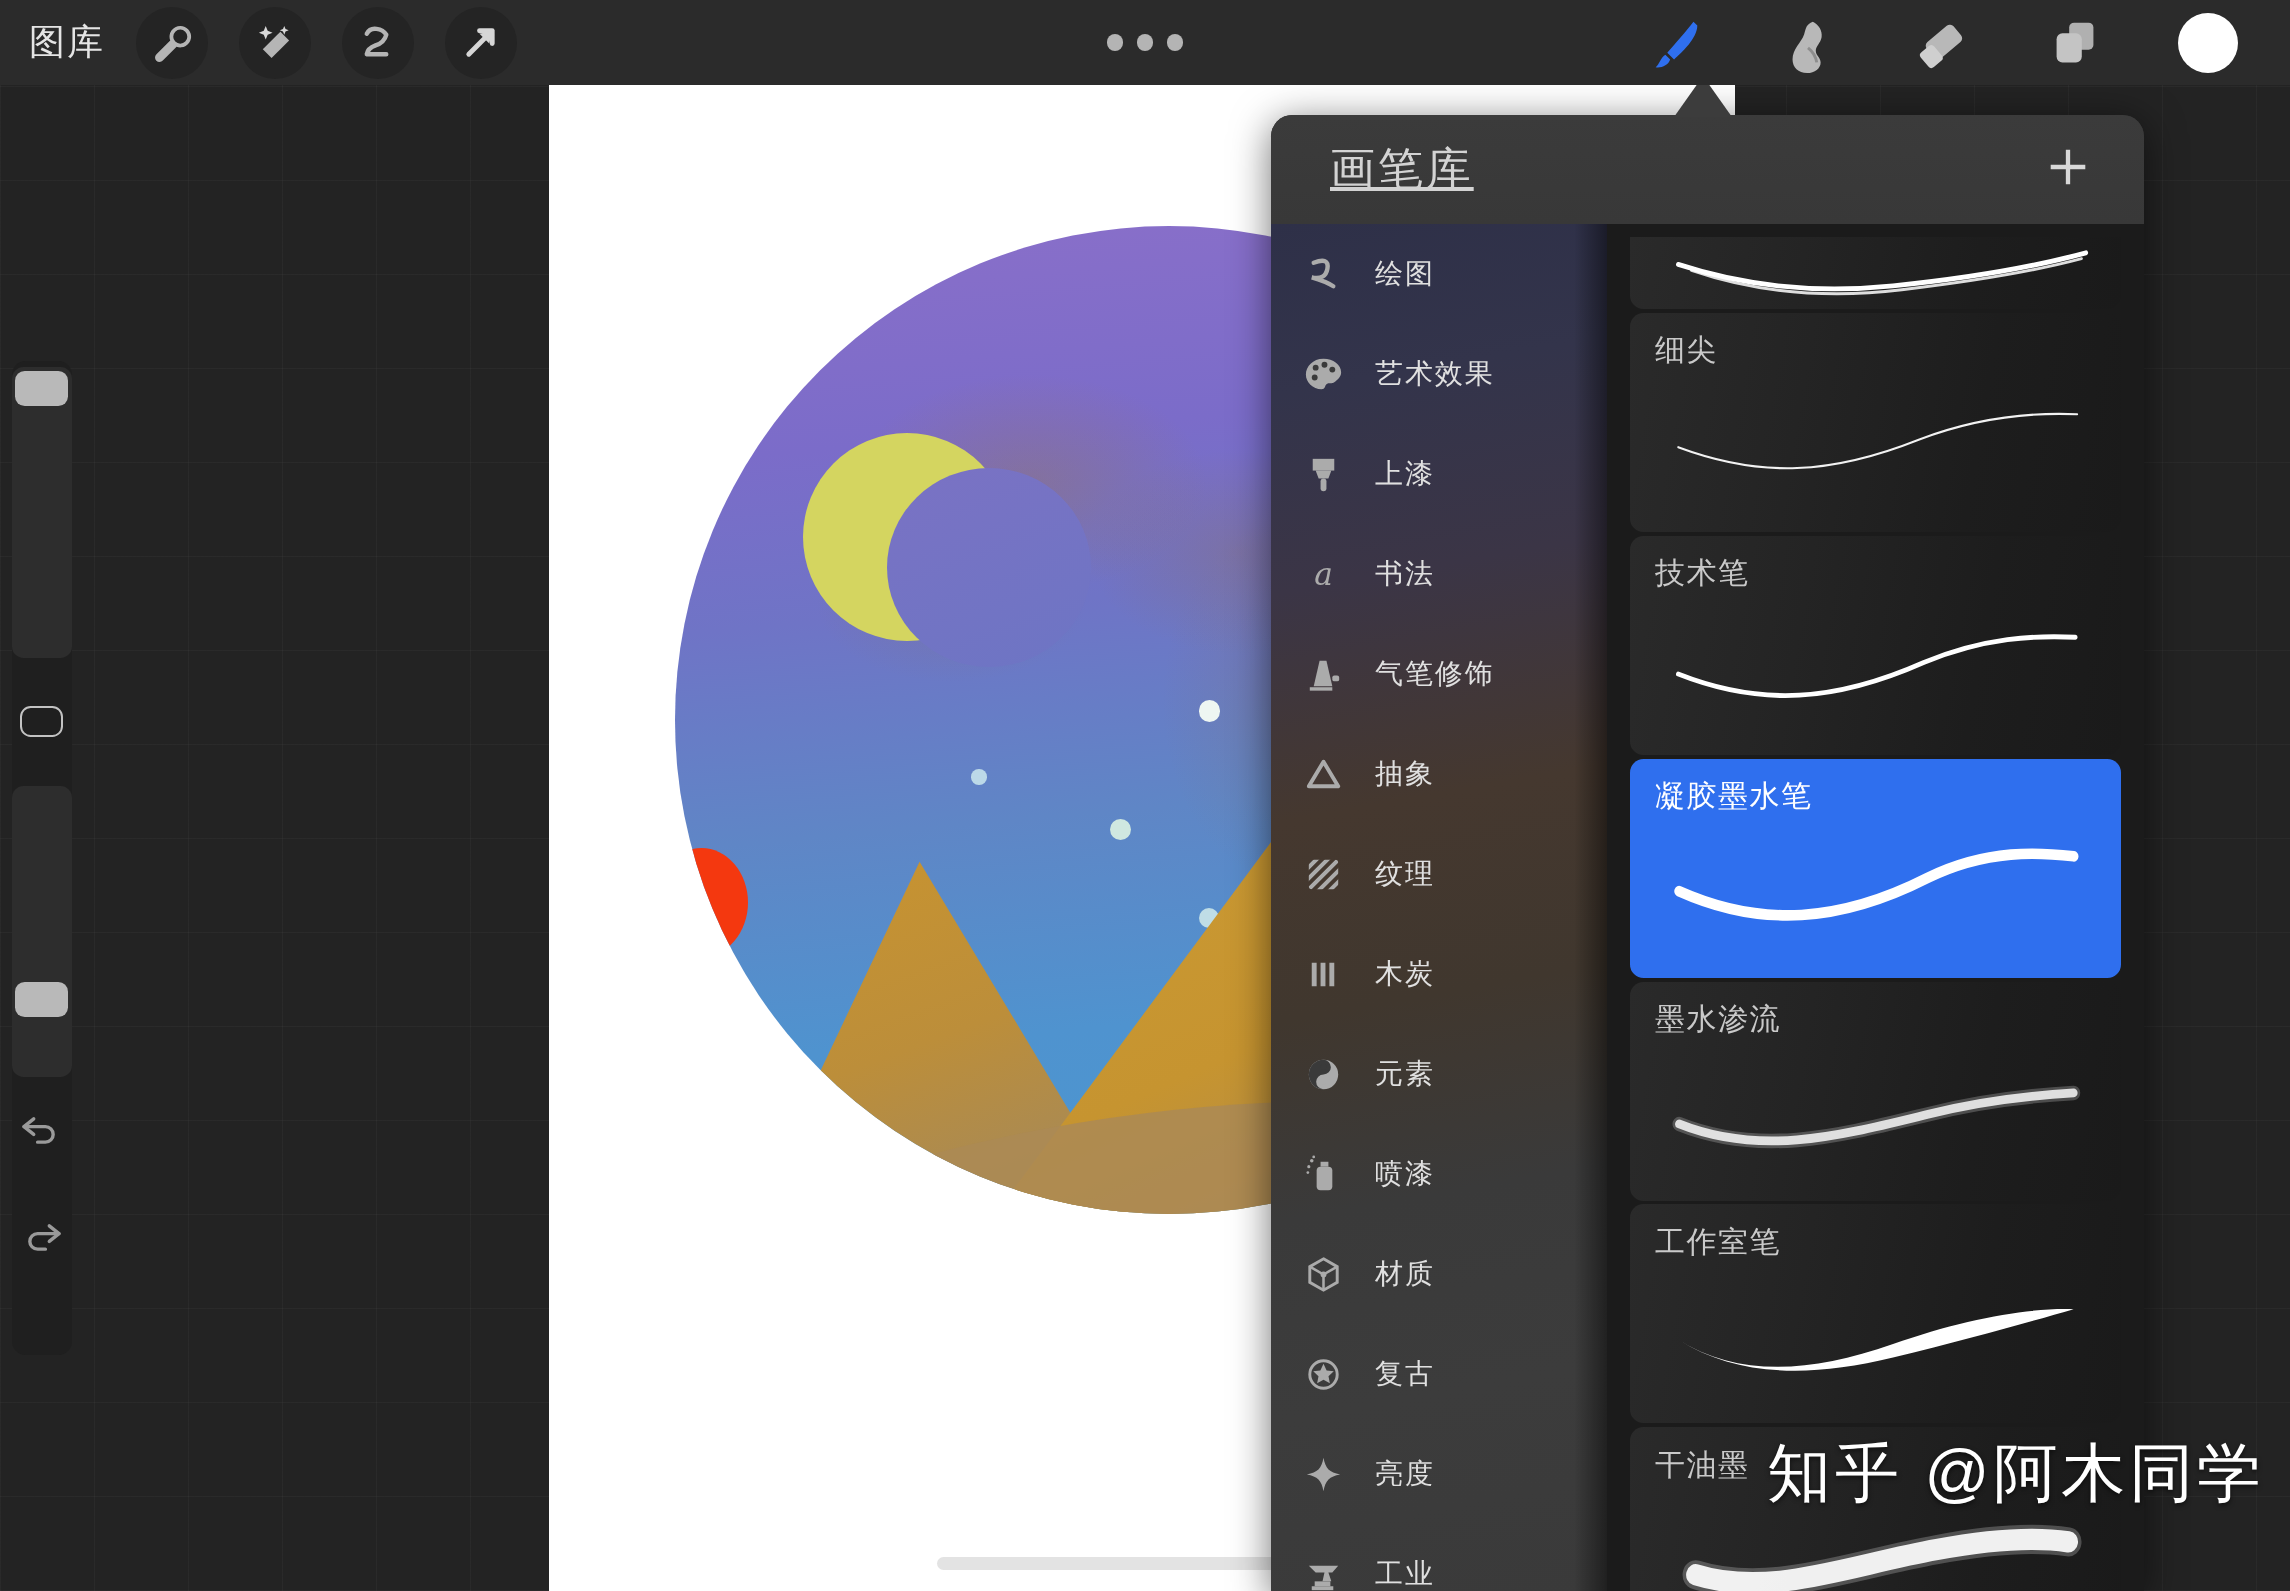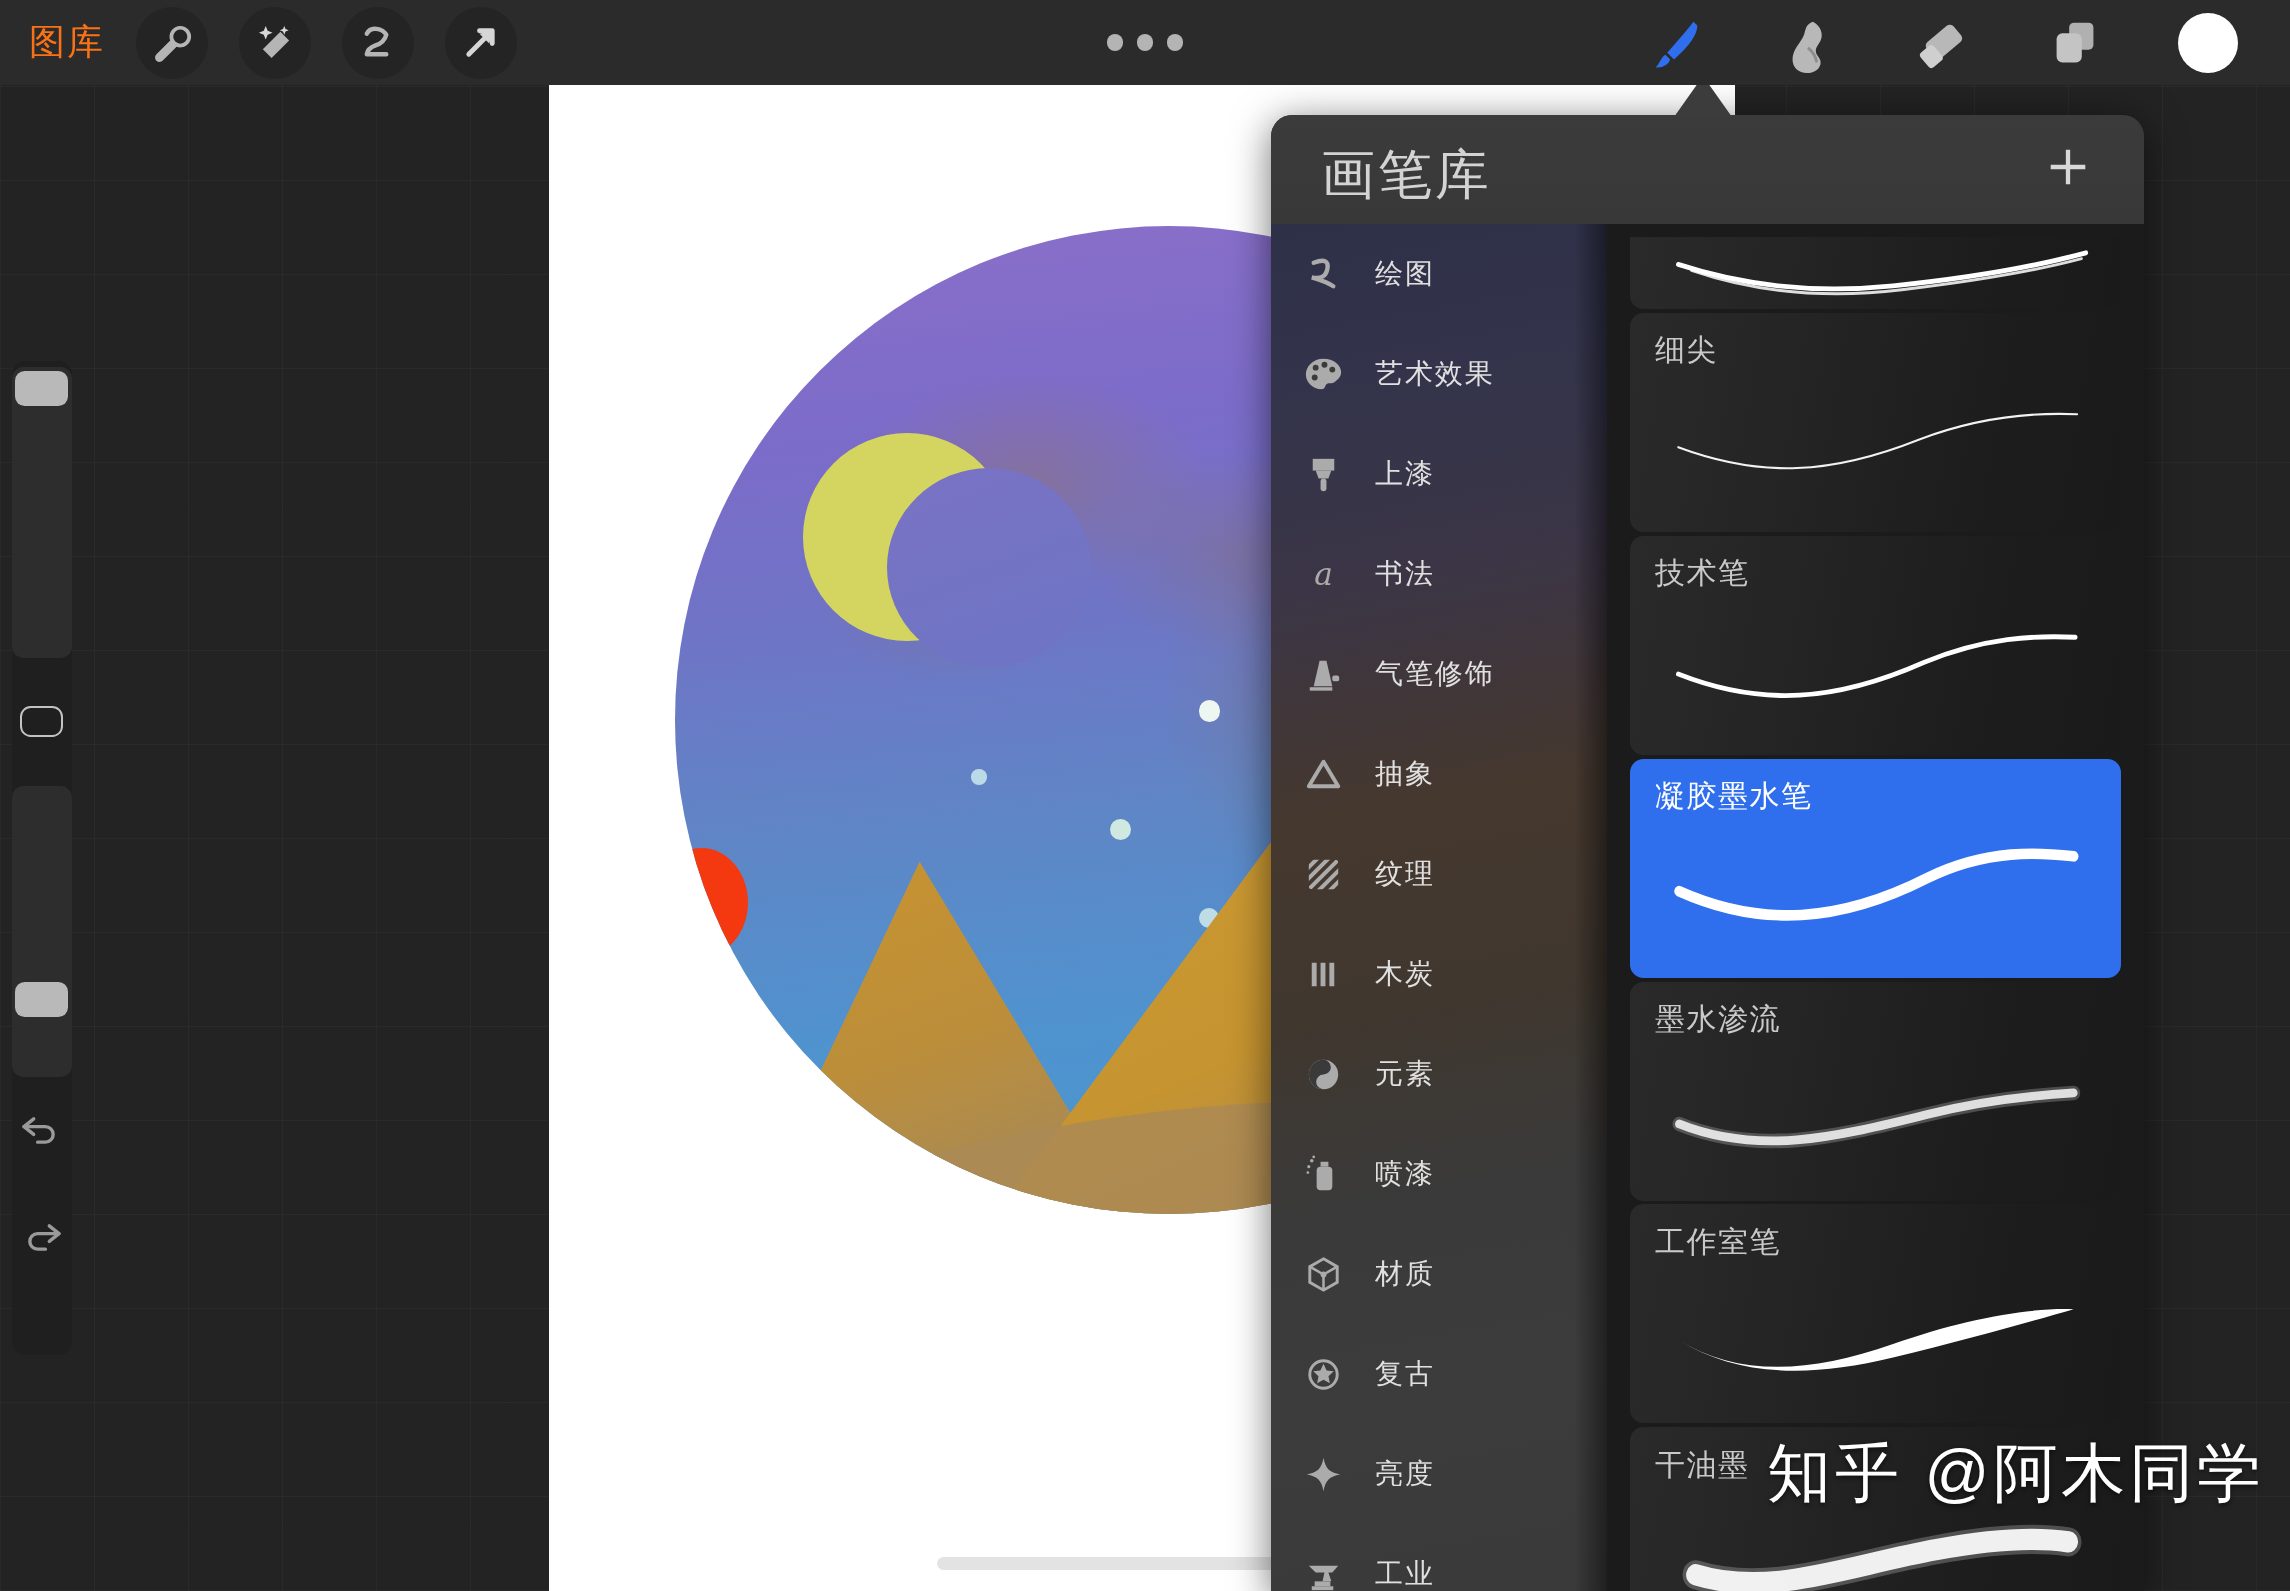--- a/index.html
+++ b/index.html
@@ -22,21 +22,21 @@
   
   #topbar {
     position: absolute; top: 0; left: 0;
     width: 2290px; height: 85px;
     background: #2b2b2b;
     display: flex; align-items: center;
     z-index: 40;
   }
   .tb-left { display: flex; align-items: center; padding-left: 29px; gap: 31px; }
   .gallery-label {
-    color: #f97316; font-size: 36px; letter-spacing: 1.9px;
+    color: #e5e5e5; font-size: 36px; letter-spacing: 1.9px;
     white-space: nowrap;
   }
   .tb-icon {
     width: 72px; height: 72px; border-radius: 50%;
     background: #242424;
     display: flex; align-items: center; justify-content: center;
   }
   .tb-icon svg { display: block; }
 
   #topbar .tb-center {
@@ -159,22 +159,22 @@
     border-left: 29px solid transparent;
     border-right: 29px solid transparent;
     border-bottom: 41px solid #3c3c3c;
     z-index: 31;
   }
   #panel-head {
     position: relative; height: 109px;
     background: linear-gradient(180deg, #3b3b3b 0%, #383838 100%);
   }
   #panel-title {
-    position: absolute; left: 50px; top: 24px;
-    color: #d3d3d3; font-size: 54px; letter-spacing: 2.9px;
+    position: absolute; left: 59px; top: 24px;
+    color: #d3d3d3; font-size: 45px; letter-spacing: 2.9px; text-decoration: underline;
   }
   #add-brush {
     position: absolute; right: 45px; top: 21.3px;
     width: 62px; height: 62px;
     display:flex; align-items:center; justify-content:center;
   }
   #panel-body {
     position: absolute; top: 109px; left: 0; right: 0; bottom: 0;
     display: flex;
   }

